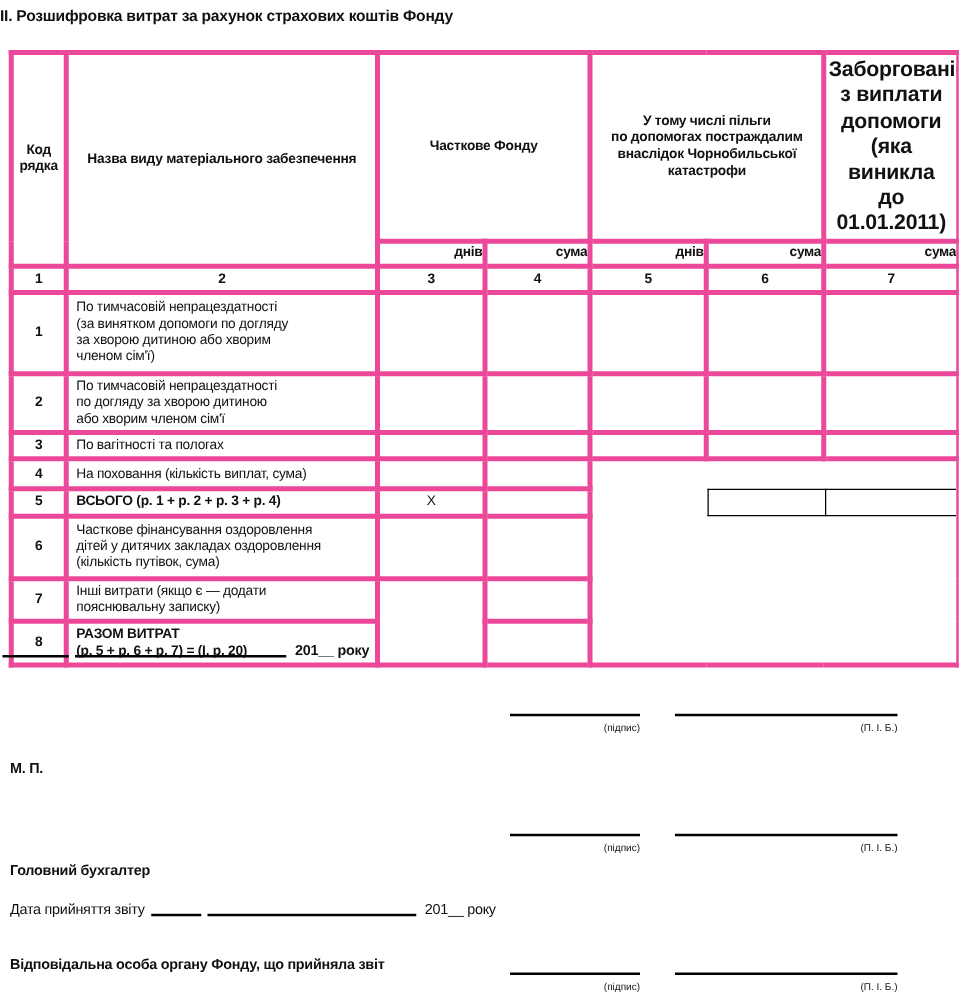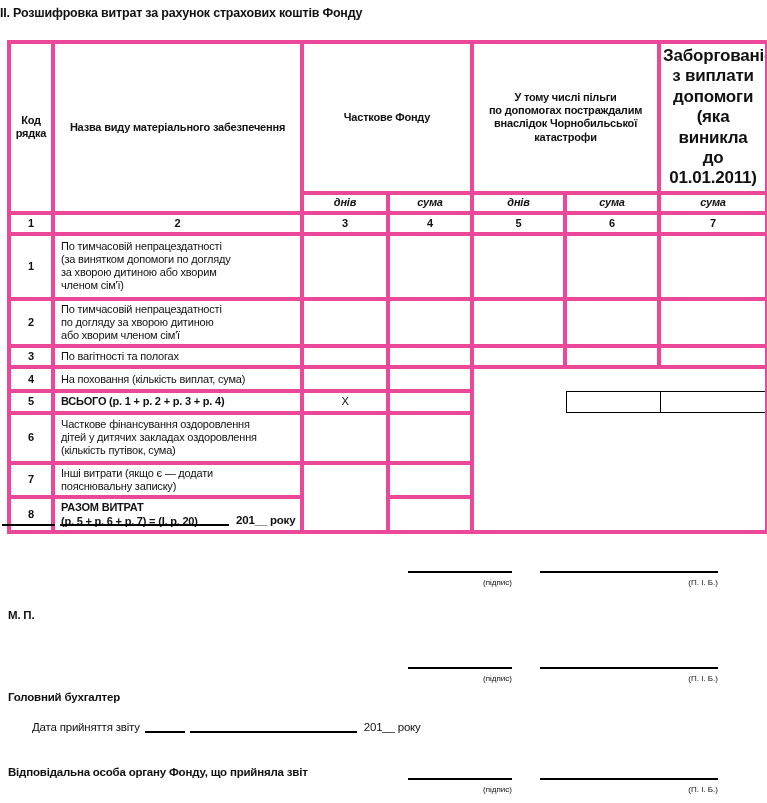--- a/index.html
+++ b/index.html
@@ -15,34 +15,34 @@
   }
   table.form {
     position:absolute; left:7px; top:40px; width:758px;
     border-collapse:collapse; table-layout:fixed;
   }
   table.form td {
     border:4px solid #ec4899; font-size:11px; line-height:1.2;
     vertical-align:middle; overflow:hidden;
   }
   .hcell { font-weight:bold; text-align:center; white-space:pre-line; line-height:1.18; padding:2px; }
-  .sub   { font-weight:bold; text-align:center; height:20px;font-style:italic; }
+  .sub   { font-weight:bold; text-align:right; height:20px; }
   .numr  { font-weight:bold; text-align:center; height:21px; }
   .code  { font-weight:bold; text-align:center; }
   .name  { padding:2px 4px 2px 6px; white-space:pre-line; }
   .name.bold { font-weight:bold; }
   .xcell { text-align:center; }
   .merged { position:relative; padding:0; }
   .isl { position:absolute; border:1px solid #000; border-right:none; top:22px; height:22px; }
   .isl.c6 { left:92px; width:94px; }
   .isl.c7 { left:186px; right:0; }
   
   .abs { position:absolute; }
   .flabel { font-size:11.5px; font-weight:bold; white-space:nowrap; }
-  .fplain { font-size:11.5px; white-space:nowrap;margin-left:24px; }
+  .fplain { font-size:11.5px; white-space:nowrap; }
   .blank { display:inline-block; border-bottom:2px solid #000; height:12px; vertical-align:-2px; }
   .sigline { position:absolute; border-bottom:2px solid #000; height:13px; }
   .sigcap {
     position:absolute; text-align:right; font-size:8px; 
     letter-spacing:0; white-space:nowrap;
   }
   .dateline { font-size:11.5px; white-space:nowrap; }
   .dateline .yr { font-weight:bold; }
 </style>
 </head>

